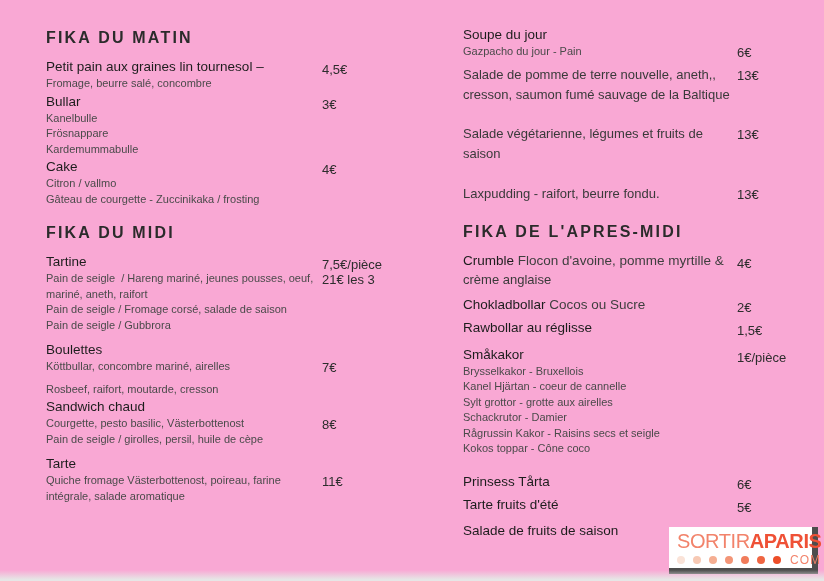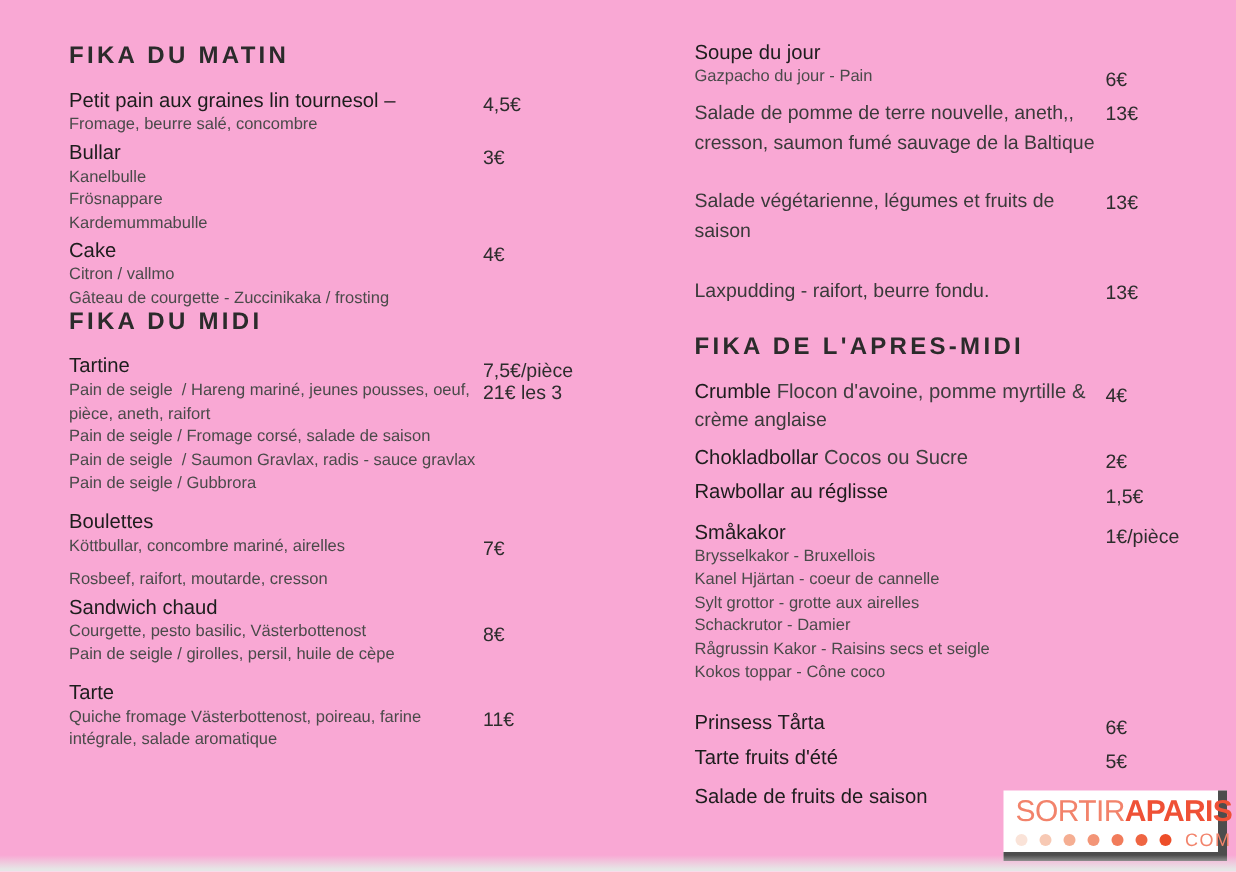--- a/index.html
+++ b/index.html
@@ -14,21 +14,21 @@
   }
   .col{position:absolute;top:0;}
   .col-left{left:46px;width:402px;padding-top:30px;}
   .col-right{left:463px;width:360px;padding-top:25px;}
 
   .heading{
     font-size:16px;font-weight:700;letter-spacing:2.2px;color:#2b2b2b;
     line-height:16px;margin:0 0 11px 0;white-space:pre;
   }
   .section{display:block;}
-  .sec-midi{}
+  .sec-midi{margin-top:18px;}
   .sec-apresmidi{margin-top:20px;}
 
   .item{display:block;}
   .sec-midi .item + .item{margin-top:7px;}
   .sec-dejeuner .item + .item{margin-top:5px;}
   .sec-dejeuner .item:nth-of-type(3){margin-top:18px;}
   .sec-dejeuner .item:nth-of-type(4){margin-top:19px;}
   .sec-apresmidi .item + .item{margin-top:4px;}
   .sec-apresmidi .item:nth-of-type(4){margin-top:8px;}
   .sec-apresmidi .item:nth-of-type(5){margin-top:15px;}
@@ -89,23 +89,22 @@
           <div class="row name-row"><span class="lead">Cake</span><span class="price">4€</span></div>
           <div class="row desc-row">Citron / vallmo</div>
           <div class="row desc-row">Gâteau de courgette - Zuccinikaka / frosting</div>
         </div>
       </div>
       <div class="section sec-midi">
         <h2 class="heading">FIKA DU MIDI</h2>
         <div class="item">
           <div class="row name-row"><span class="lead">Tartine</span><span class="price">7,5€/pièce</span></div>
           <div class="row desc-row">Pain de seigle  / Hareng mariné, jeunes pousses, oeuf,<span class="price">21€ les 3</span></div>
-          <div class="row desc-row">pièce, aneth, raifort</div>
+          <div class="row desc-row">mariné, aneth, raifort</div>
           <div class="row desc-row">Pain de seigle / Fromage corsé, salade de saison</div>
-          <div class="row desc-row">Pain de seigle  / Saumon Gravlax, radis - sauce gravlax</div>
           <div class="row desc-row">Pain de seigle / Gubbrora</div>
         </div>
         <div class="item">
           <div class="row name-row"><span class="lead">Boulettes</span></div>
           <div class="row desc-row">Köttbullar, concombre mariné, airelles<span class="price">7€</span></div>
         </div>
         <div class="item">
           <div class="row desc-row">Rosbeef, raifort, moutarde, cresson</div>
           <div class="row name-row"><span class="lead">Sandwich chaud</span></div>
           <div class="row desc-row">Courgette, pesto basilic, Västerbottenost<span class="price">8€</span></div>

